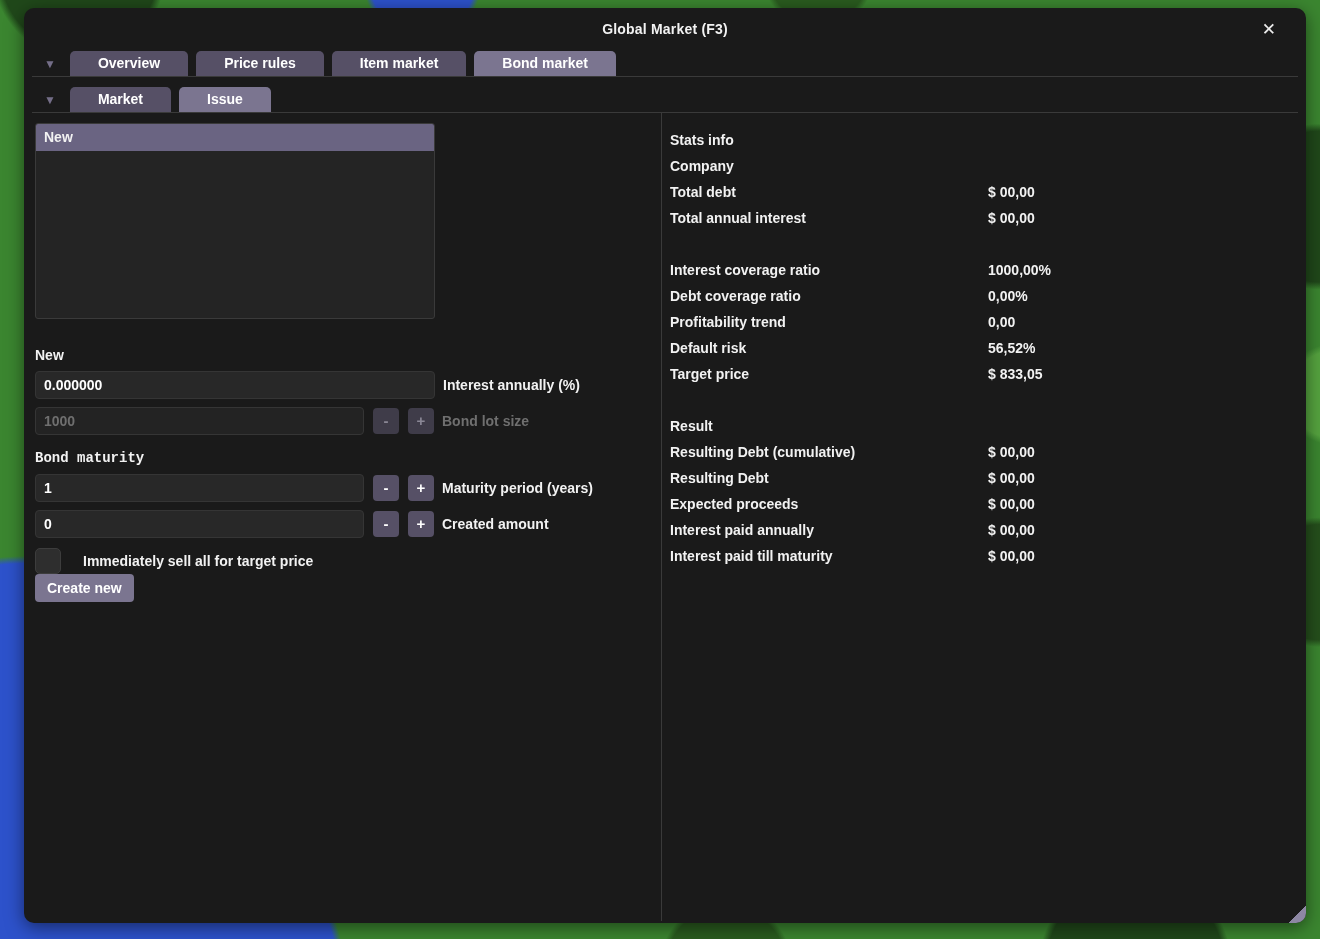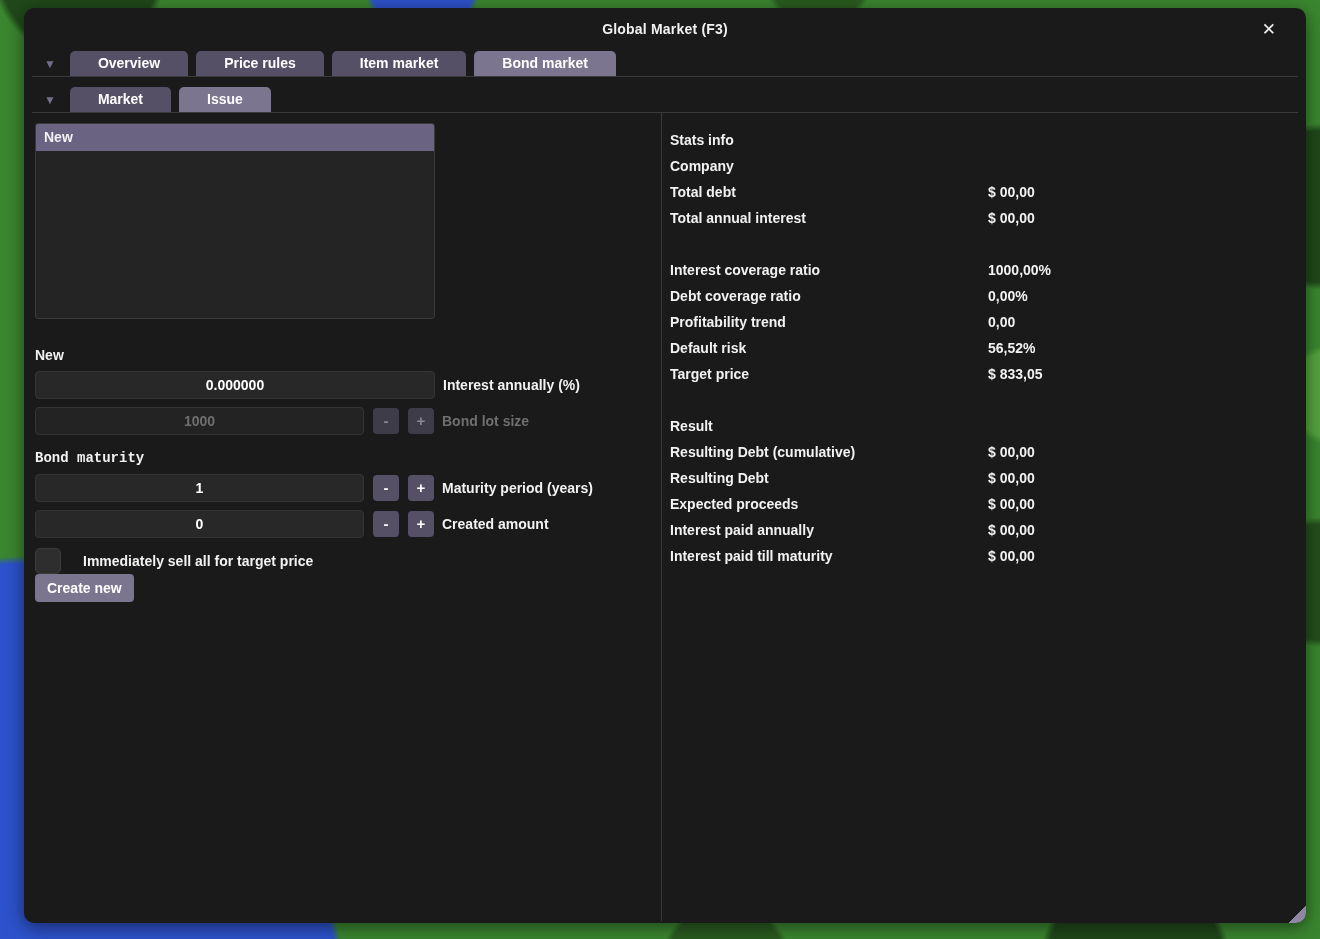--- a/index.html
+++ b/index.html
@@ -38,21 +38,21 @@
   .left-pane { width:637px; padding:10px 0 0 11px; }
   .right-pane { flex:1; border-left:1px solid #3a3a3a; padding:14px 20px 0 8px; }
 
   .bond-list { width:400px; height:196px; background:#242424; border:1px solid #3a3a3a; border-radius:3px; overflow:hidden; }
   .list-item { height:27px; line-height:27px; padding:0 8px; font-size:14px; cursor:pointer; }
   .list-item.selected { background:#6a6482; }
 
   .form-heading { margin:28px 0 0; font-size:14px; }
   .field-row { display:flex; align-items:center; margin-top:8px; height:28px; }
   .text-input { height:28px; background:#282828; border:1px solid #353535; border-radius:4px; color:#fff;
-                font-family:inherit; font-weight:bold; font-size:14px; padding:0 8px; outline:none;text-align:center; }
+                font-family:inherit; font-weight:bold; font-size:14px; padding:0 8px; outline:none; }
   .text-input.wide { width:400px; }
   .text-input.short { width:329px; }
   .text-input:disabled { color:#6f6f6f; background:#232323; }
   .stepper { width:26px; height:26px; margin-left:9px; border:none; border-radius:4px; background:#565066; color:#fff;
              font-size:15px; font-weight:bold; line-height:26px; text-align:center; cursor:pointer; font-family:inherit; }
   .stepper.disabled { background:#3f3c49; color:#8a8795; cursor:default; }
   .field-label { margin-left:8px; font-size:14px; }
   .field-label.dim { color:#6f6f6f; }
   .sub-heading { margin-top:15px; font-size:14px;font-family:Liberation Mono, monospace; }
   .check-row { display:flex; align-items:center; margin-top:10px; }

